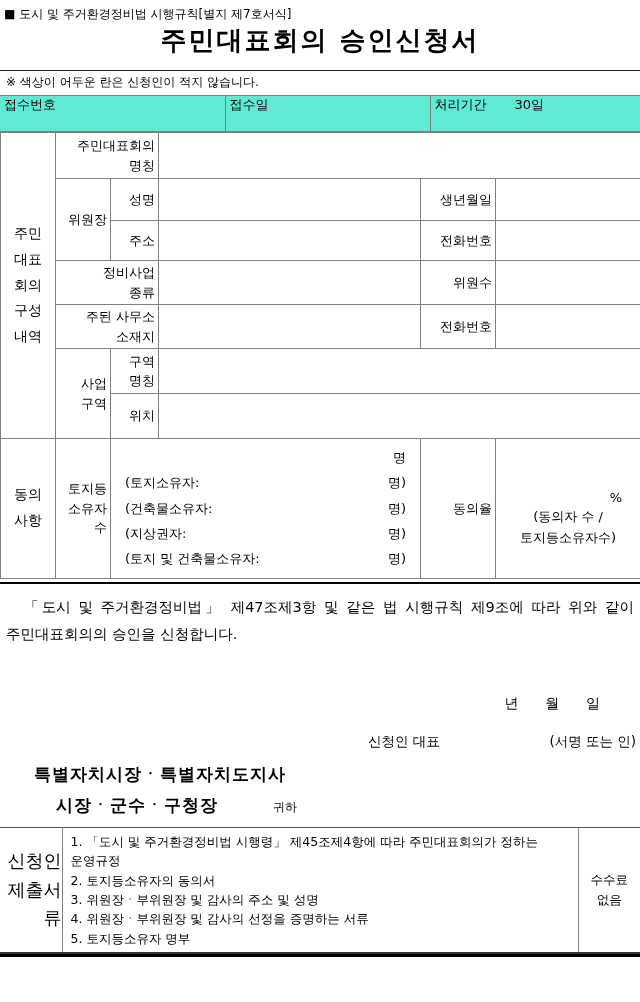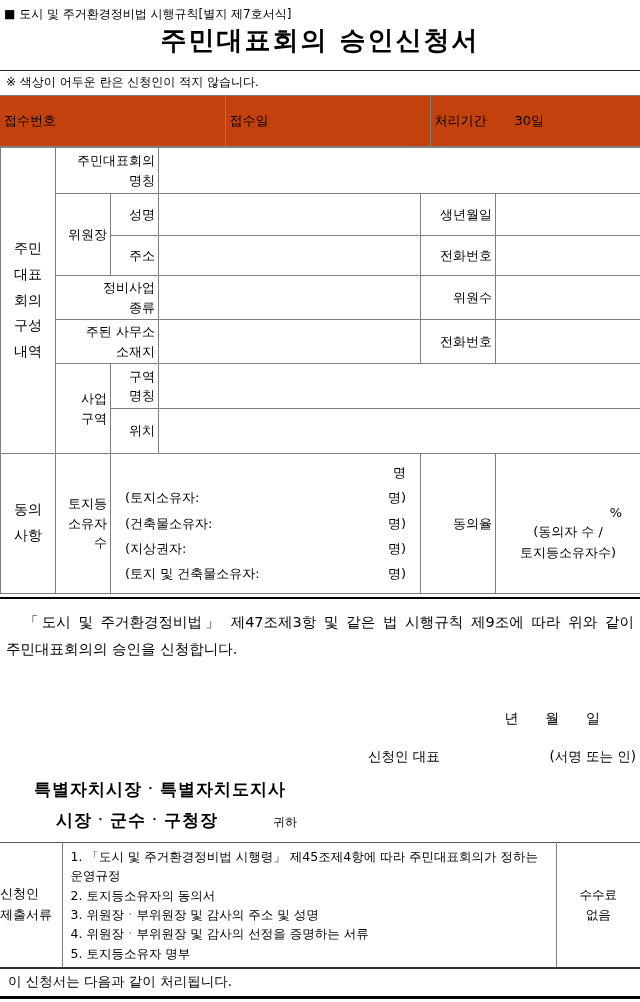--- a/index.html
+++ b/index.html
@@ -13,21 +13,21 @@
 
   .form-ref { font-size:12px; padding:2px 4px 0 4px; letter-spacing:0px; }
   .title { text-align:center; font-size:26px; font-weight:bold; letter-spacing:2px; margin:0 0 12px 0; }
 
   .notice { border-top:1px solid #222; padding:3px 4px 4px 6px; font-size:12px; }
 
   table { border-collapse:collapse; width:640px; table-layout:fixed; }
   td { border:1px solid #7f7f7f; font-size:13px; vertical-align:middle; }
 
   
-  .receipt td { background:#c2410c; vertical-align:top; padding:16px 4px; height:36px; border:1px solid #7f7f7f; border-left:none; }
+  .receipt td { background:#5eead4; vertical-align:top; padding:0 4px; height:36px; border:1px solid #7f7f7f; border-left:none; }
   .receipt { border-top:1px solid #222; }
   .receipt td:first-child { border-left:none; }
   .receipt td:last-child { border-right:none; }
   .receipt .pv { margin-left:28px; }
 
   
   .main td { text-align:center; padding:2px 3px; }
   .main .vhead { white-space:pre-line; line-height:1.85; font-size:14px; }
   .main .lbl { white-space:pre-line; line-height:1.5;text-align:right; }
   .main .blank { background:#fff; }
@@ -48,24 +48,24 @@
 
   .sign-row { display:flex; justify-content:space-between; padding-left:368px; padding-right:4px; font-size:13.5px; margin-top:20px; }
 
   .recipient1 { font-size:17px; font-weight:bold; margin:12px 0 0 34px; letter-spacing:1px; }
   .recipient2 { font-size:17px; font-weight:bold; margin:8px 0 10px 56px; letter-spacing:1px; }
   .recipient2 .gwiha { font-weight:normal; font-size:12px; margin-left:48px; letter-spacing:0; }
 
   
   .attach { border-top:1px solid #555; border-bottom:2px solid #333; }
   .attach td { border-top:none; border-bottom:none; }
-  .attach .a-label { width:62px; text-align:left; white-space:pre-line; line-height:1.6; border-left:none; font-size:13px; }
+  .attach .a-label { width:62px; text-align:right; white-space:pre-line; line-height:1.6; border-left:none; font-size:18px; }
   .attach .a-items { padding:4px 8px; font-size:12.5px; }
   .attach .a-items div { line-height:1.55; word-break:keep-all; }
-  .attach .a-fee { width:84px; text-align:center; white-space:pre-line; line-height:1.6; border-right:none; font-size:12.5px; }
+  .attach .a-fee { width:62px; text-align:center; white-space:pre-line; line-height:1.6; border-right:none; font-size:12.5px; }
 
   .process-intro { padding:4px 2px 5px 8px; font-size:13.5px; }
   .thick-rule { border-top:3px solid #000; }
 </style>
 </head>
 <body>
 
 <div class="page">
 
   <div class="form-ref">■ 도시 및 주거환경정비법 시행규칙[별지 제7호서식]</div>
@@ -211,16 +211,15 @@
         <div>3. 위원장ㆍ부위원장 및 감사의 주소 및 성명</div>
         <div>4. 위원장ㆍ부위원장 및 감사의 선정을 증명하는 서류</div>
         <div>5. 토지등소유자 명부</div>
       </td>
       <td class="a-fee">수수료
 없음</td>
     </tr>
   </tbody>
     </table>
 
-  <div class="process-intro">이 신청서는 다음과 같이 처리됩니다.</div>
   <div class="thick-rule"></div>
 
 </div>
 
 </body></html>

